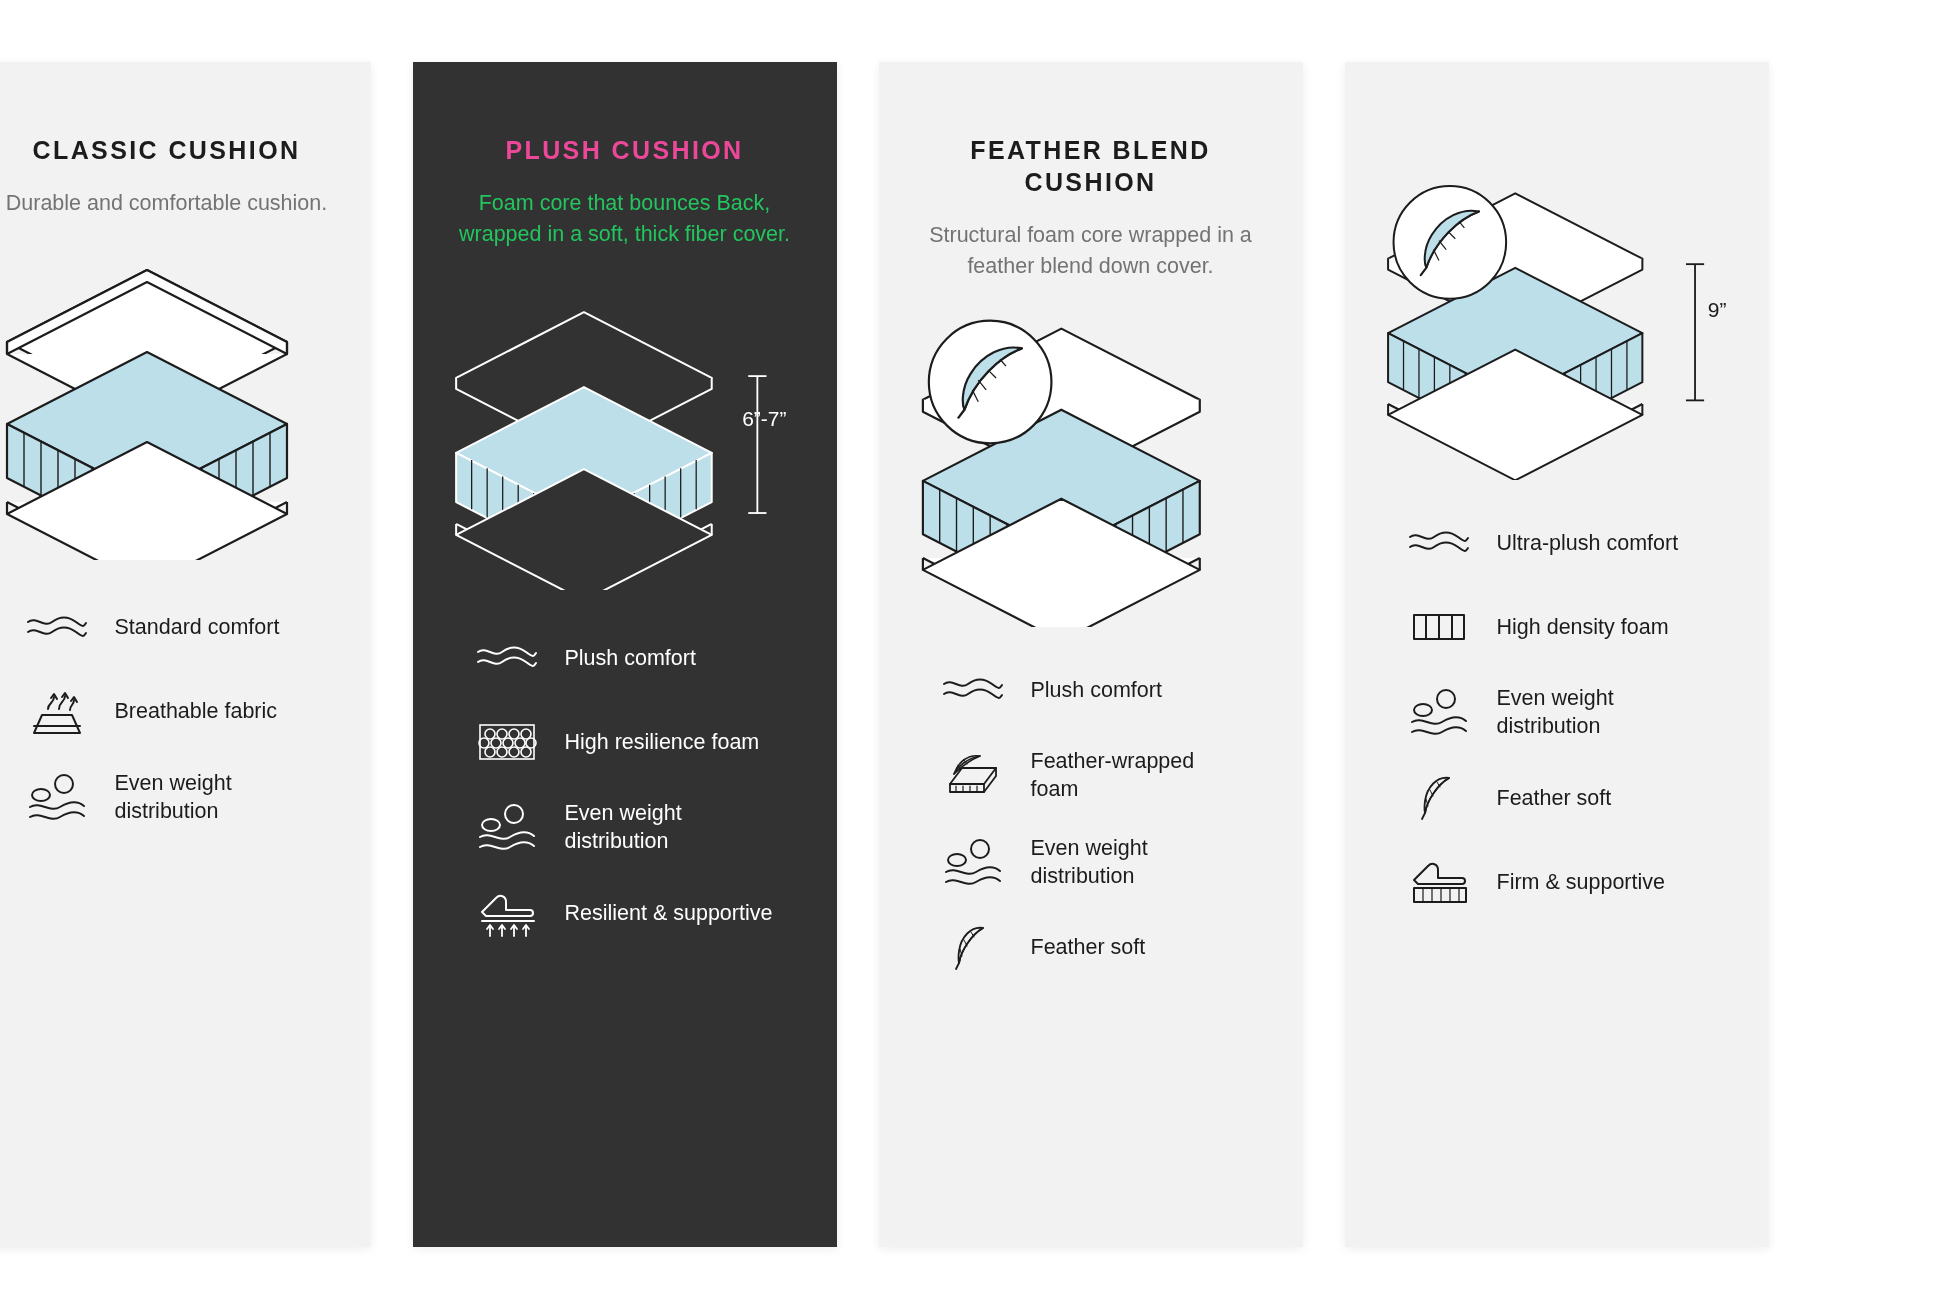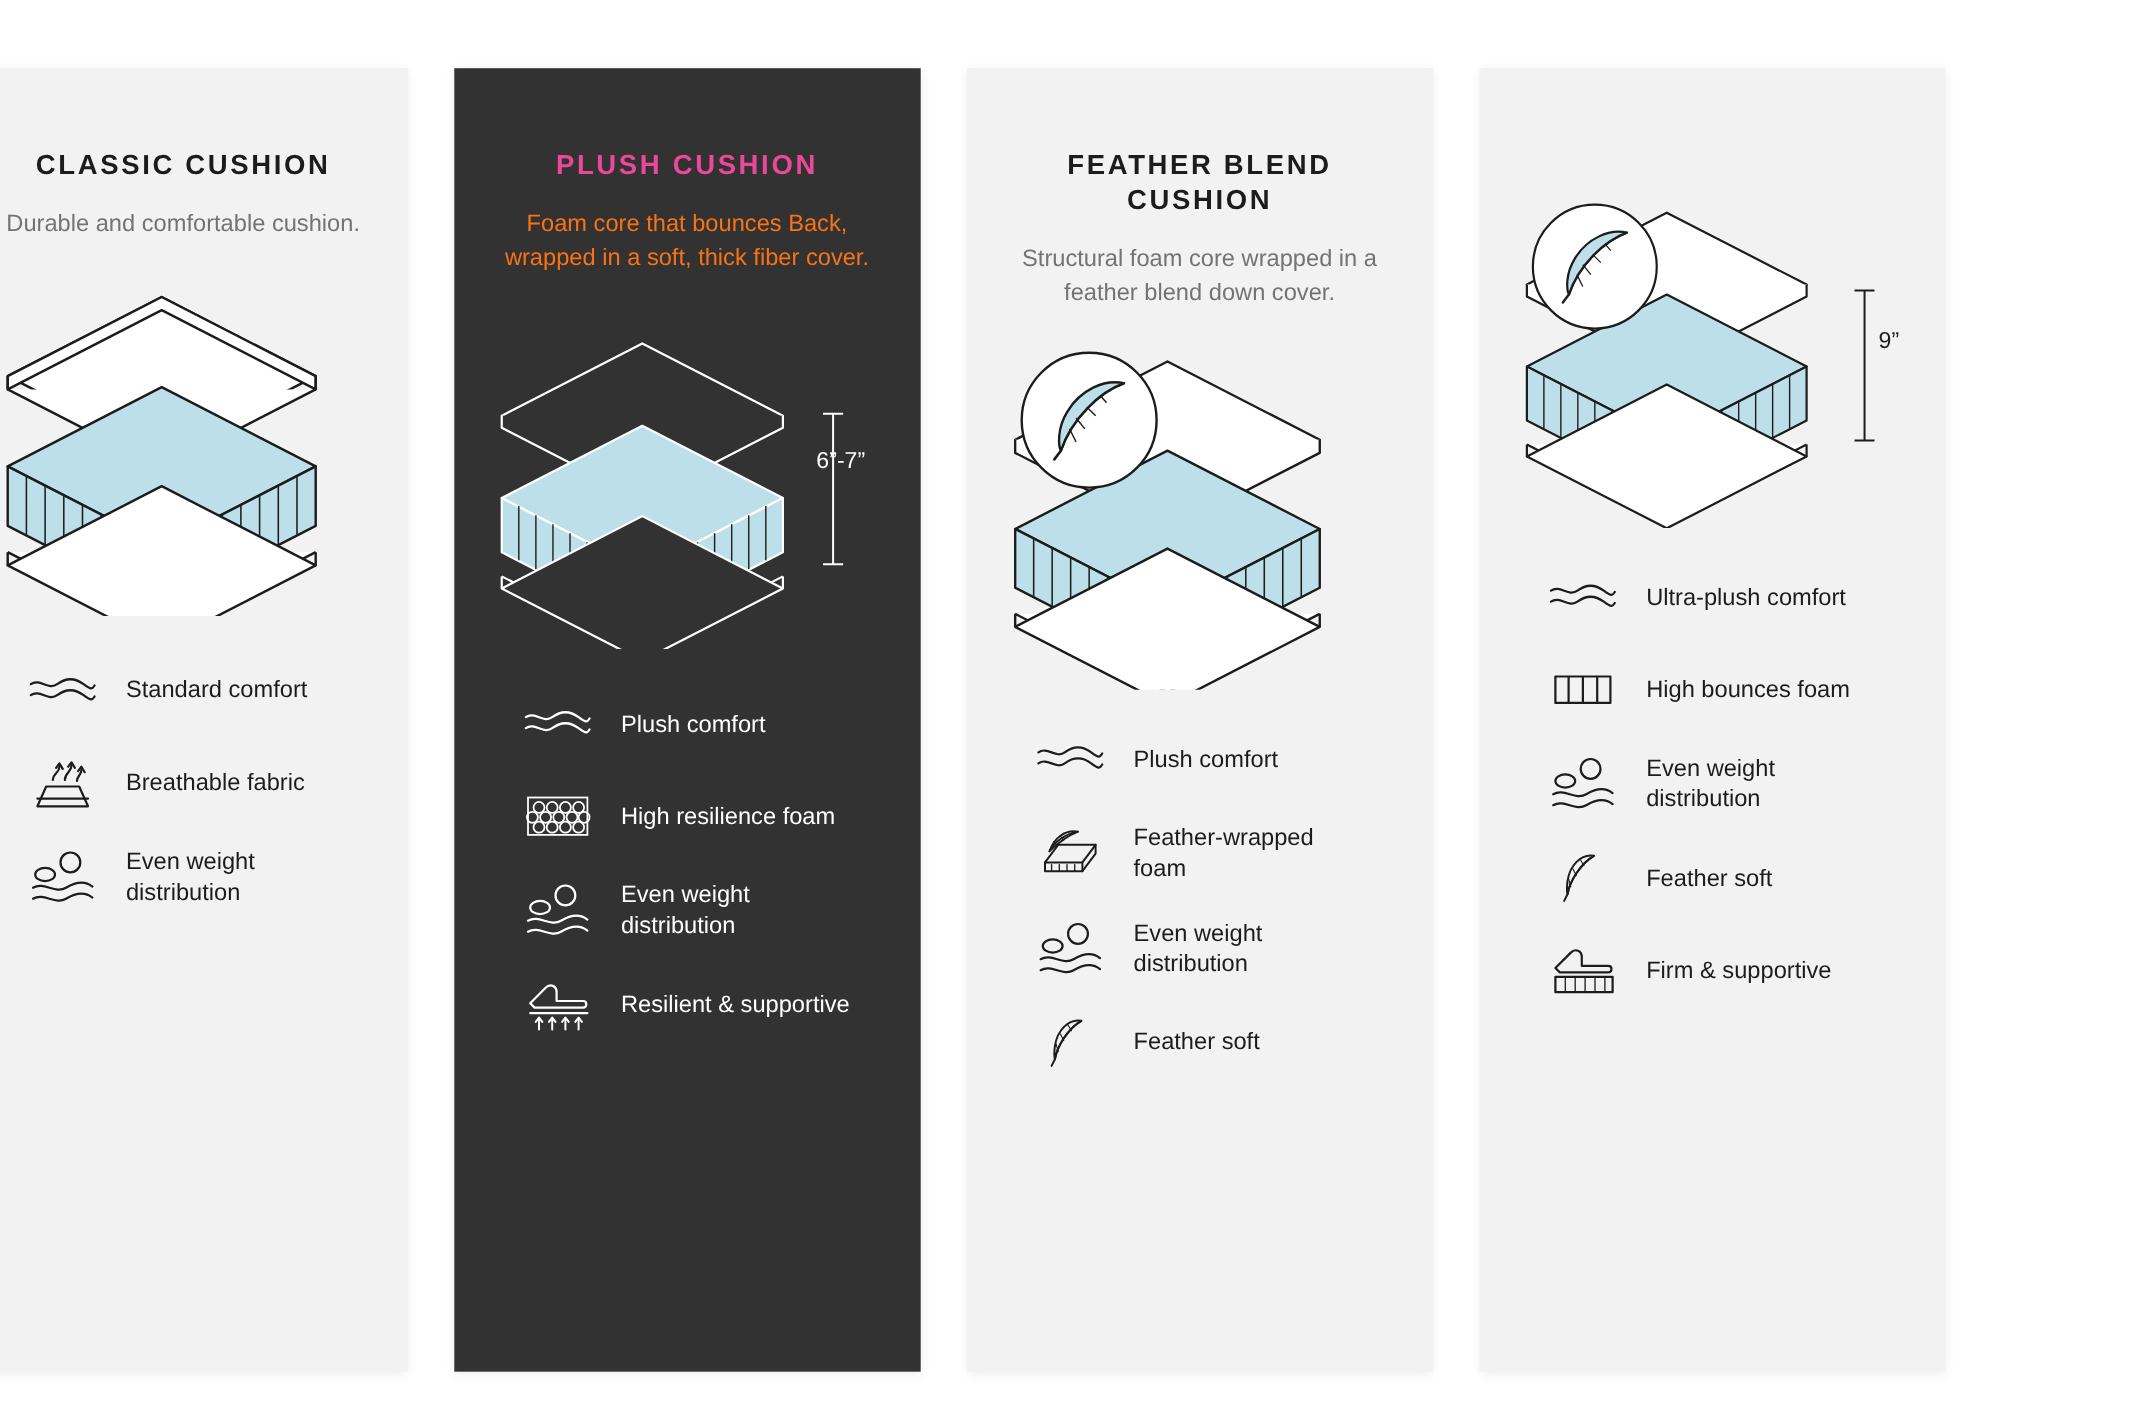--- a/index.html
+++ b/index.html
@@ -53,21 +53,21 @@
   }
   .card.dark .card-title { color: #ec4899; }
   .card-desc {
     font-size: 21.5px;
     line-height: 1.42;
     text-align: center;
     color: #737373;
     margin: 0;
     max-width: 360px;
   }
-  .card.dark .card-desc { color: #f97316; }
+  .card.dark .card-desc { color: #22c55e; }
 
   .diagram-wrap {
     position: relative;
     width: 100%;
     height: 330px;
     margin-top: 26px;
     display: flex;
     justify-content: flex-end;
     align-items: center;
   }
@@ -489,21 +489,21 @@
       </div>
       <div class="feature">
         <span class="ficon">
           <svg width="62" height="40" viewBox="0 0 62 40" fill="none" stroke="#1c1c1c" stroke-width="2" stroke-linejoin="round">
             <rect x="6" y="8" width="50" height="24"></rect>
             <line x1="18" y1="8" x2="18" y2="32"></line>
             <line x1="31" y1="8" x2="31" y2="32"></line>
             <line x1="44" y1="8" x2="44" y2="32"></line>
           </svg>
         </span>
-        <span class="flabel">High bounces foam</span>
+        <span class="flabel">High density foam</span>
       </div>
       <div class="feature">
         <span class="ficon">
           <svg width="62" height="48" viewBox="0 0 62 48" fill="none" stroke="#1c1c1c" stroke-width="2" stroke-linecap="round">
             <circle cx="38" cy="11" r="9"></circle>
             <ellipse cx="15" cy="22" rx="9" ry="6"></ellipse>
             <path d="M4 34 C14 28, 24 40, 34 34 S52 28, 58 33"></path>
             <path d="M4 44 C14 38, 24 50, 34 44 S52 38, 58 43"></path>
           </svg>
         </span>

